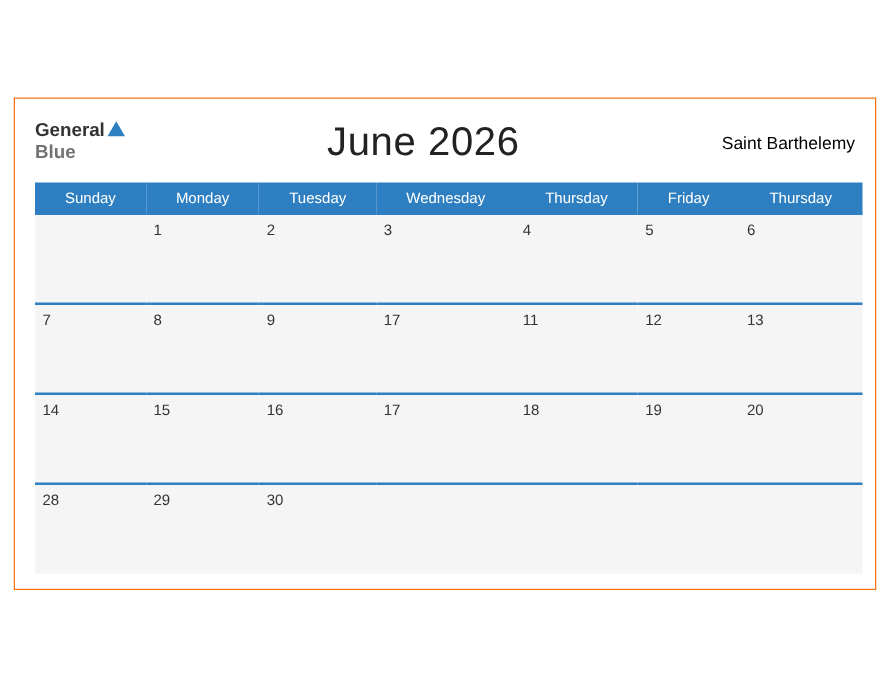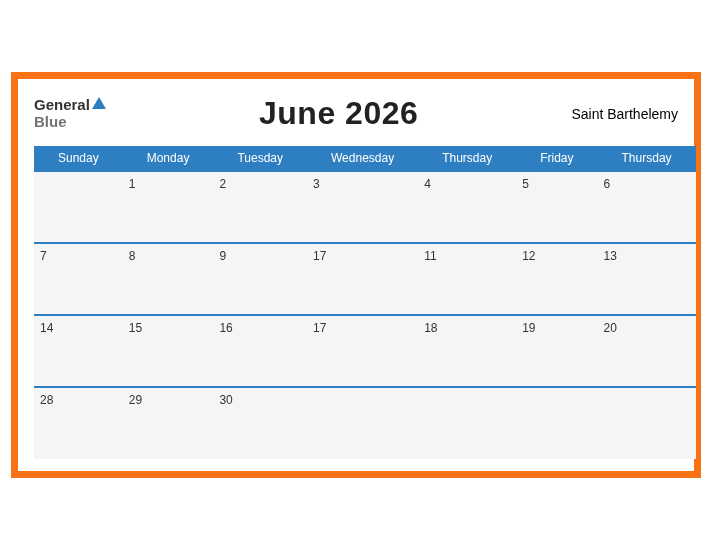--- a/index.html
+++ b/index.html
@@ -8,21 +8,21 @@
       font-family: Arial, sans-serif;
       width: 712px;
       height: 550px;
       display: flex;
       align-items: center;
       justify-content: center;
     }
     .calendar-container {
       width: 690px;
       background: #fff;
-      border: 7px solid #f97316;
+      border: 1px solid #f97316;
       padding: 16px 16px 12px 16px;
     }
     .calendar-header {
       display: flex;
       align-items: center;
       justify-content: space-between;
       margin-bottom: 14px;
     }
     .logo {
       display: flex;
@@ -50,21 +50,21 @@
       vertical-align: middle;
       position: relative;
       top: -2px;
     }
     .logo-row {
       display: flex;
       align-items: center;
     }
     .calendar-title {
       font-size: 32px;
-      font-weight: bold;
+      font-weight: normal;
       color: #222;
       letter-spacing: 0.5px;
     }
     .calendar-region {
       font-size: 14px;
       color: #000000;
       text-align: left;
     }
     .calendar-table {
       width: 100%;

